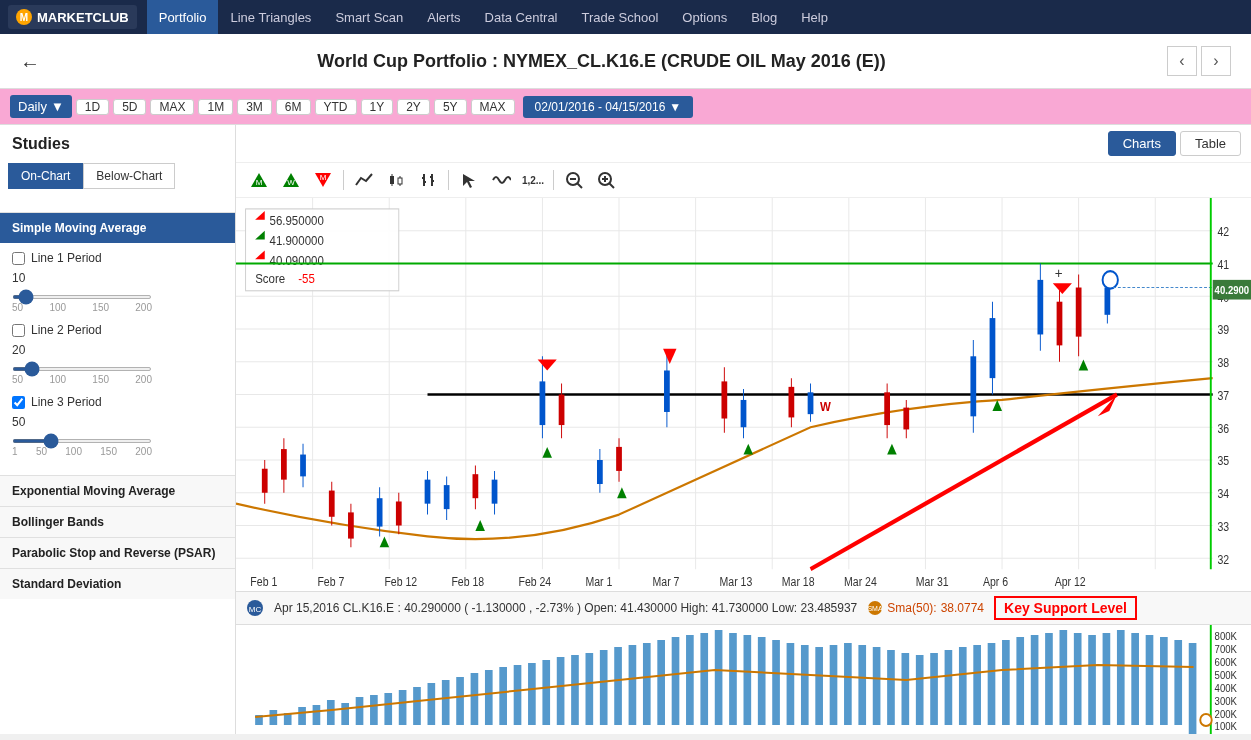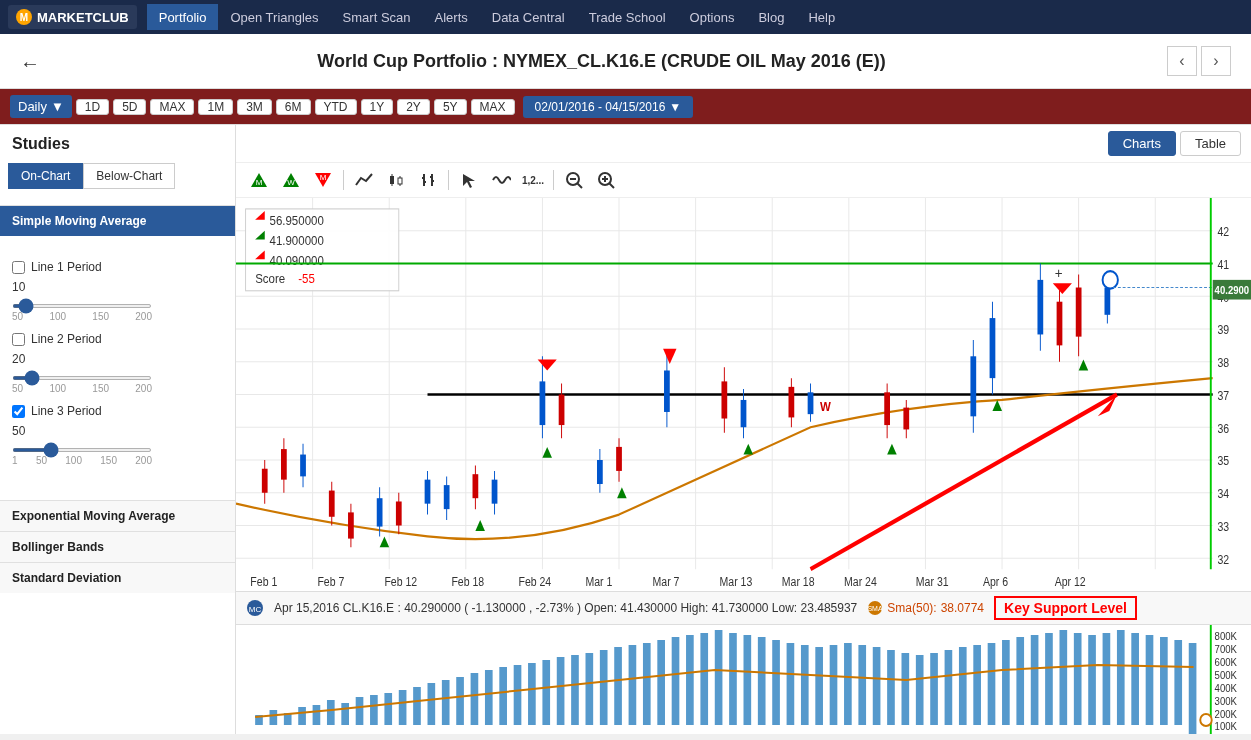--- a/index.html
+++ b/index.html
@@ -34,21 +34,21 @@
       align-items: center;
       justify-content: center;
       font-size: 10px;
       color: white;
     }
     .nav-item {
       color: #ccd;
       padding: 6px 12px;
       cursor: pointer;
       font-size: 13px;
-      height: 26px;
+      height: 34px;
       display: flex;
       align-items: center;
     }
     .nav-item.active { background: #2a5a9a; color: white; }
 
     
     .header {
       background: white;
       display: flex;
       align-items: center;
@@ -76,21 +76,21 @@
       margin-left: 4px;
     }
     .back-arrow {
       font-size: 20px;
       cursor: pointer;
       color: #333;
     }
 
     
     .toolbar {
-      background: #7f1d1d;
+      background: #f9a8d4;
       display: flex;
       align-items: center;
       padding: 6px 10px;
       border-bottom: 1px solid #ddd;
       gap: 4px;
     }
     .period-select {
       background: #2a5a9a;
       color: white;
       border: none;
@@ -139,21 +139,21 @@
       flex-shrink: 0;
     }
     .studies-title {
       font-size: 16px;
       font-weight: bold;
       padding: 10px 12px 6px;
       color: #222;
     }
     .studies-tabs {
       display: flex;
-      margin: 4px 8px 16px;
+      margin: 4px 8px 23px;
     }
     .studies-tab {
       padding: 5px 12px;
       font-size: 12px;
       cursor: pointer;
       border: 1px solid #ccc;
     }
     .studies-tab.active {
       background: #2a5a9a;
       color: white;
@@ -173,21 +173,21 @@
       font-weight: bold;
       color: #222;
       background: #f8f8f8;
       cursor: pointer;
     }
     .study-section-title.blue {
       background: #2a5a9a;
       color: white;
     }
     .study-content {
-      padding: 24px 12px;
+      padding: 8px 12px;
     }
     .checkbox-row {
       display: flex;
       align-items: center;
       gap: 6px;
       margin-bottom: 6px;
       font-size: 12px;
       color: #333;
     }
     .slider-container {
@@ -315,21 +315,21 @@
   </style>
 </head>
 <body>
 
 <nav class="top-nav">
   <div class="logo">
     <div class="logo-icon">M</div>
     <span>MARKETCLUB</span>
   </div>
   <div class="nav-item active">Portfolio</div>
-  <div class="nav-item">Open Triangles</div>
+  <div class="nav-item">Line Triangles</div>
   <div class="nav-item">Smart Scan</div>
   <div class="nav-item">Alerts</div>
   <div class="nav-item">Data Central</div>
   <div class="nav-item">Trade School</div>
   <div class="nav-item">Options</div>
   <div class="nav-item">Blog</div>
   <div class="nav-item">Help</div>
 </nav>
 
 <div class="header">
@@ -425,20 +425,23 @@
     </div>
 
     <div class="study-section">
       <div class="study-section-title">Exponential Moving Average</div>
     </div>
 
     <div class="study-section">
       <div class="study-section-title">Bollinger Bands</div>
     </div>
 
+    <div class="study-section">
+      <div class="study-section-title">Parabolic Stop and Reverse (PSAR)</div>
+    </div>
 
     <div class="study-section">
       <div class="study-section-title">Standard Deviation</div>
     </div>
   </div>
 
   <div class="chart-area">
     <div class="chart-top-tabs">
       <div class="chart-tab active">Charts</div>
       <div class="chart-tab">Table</div>

